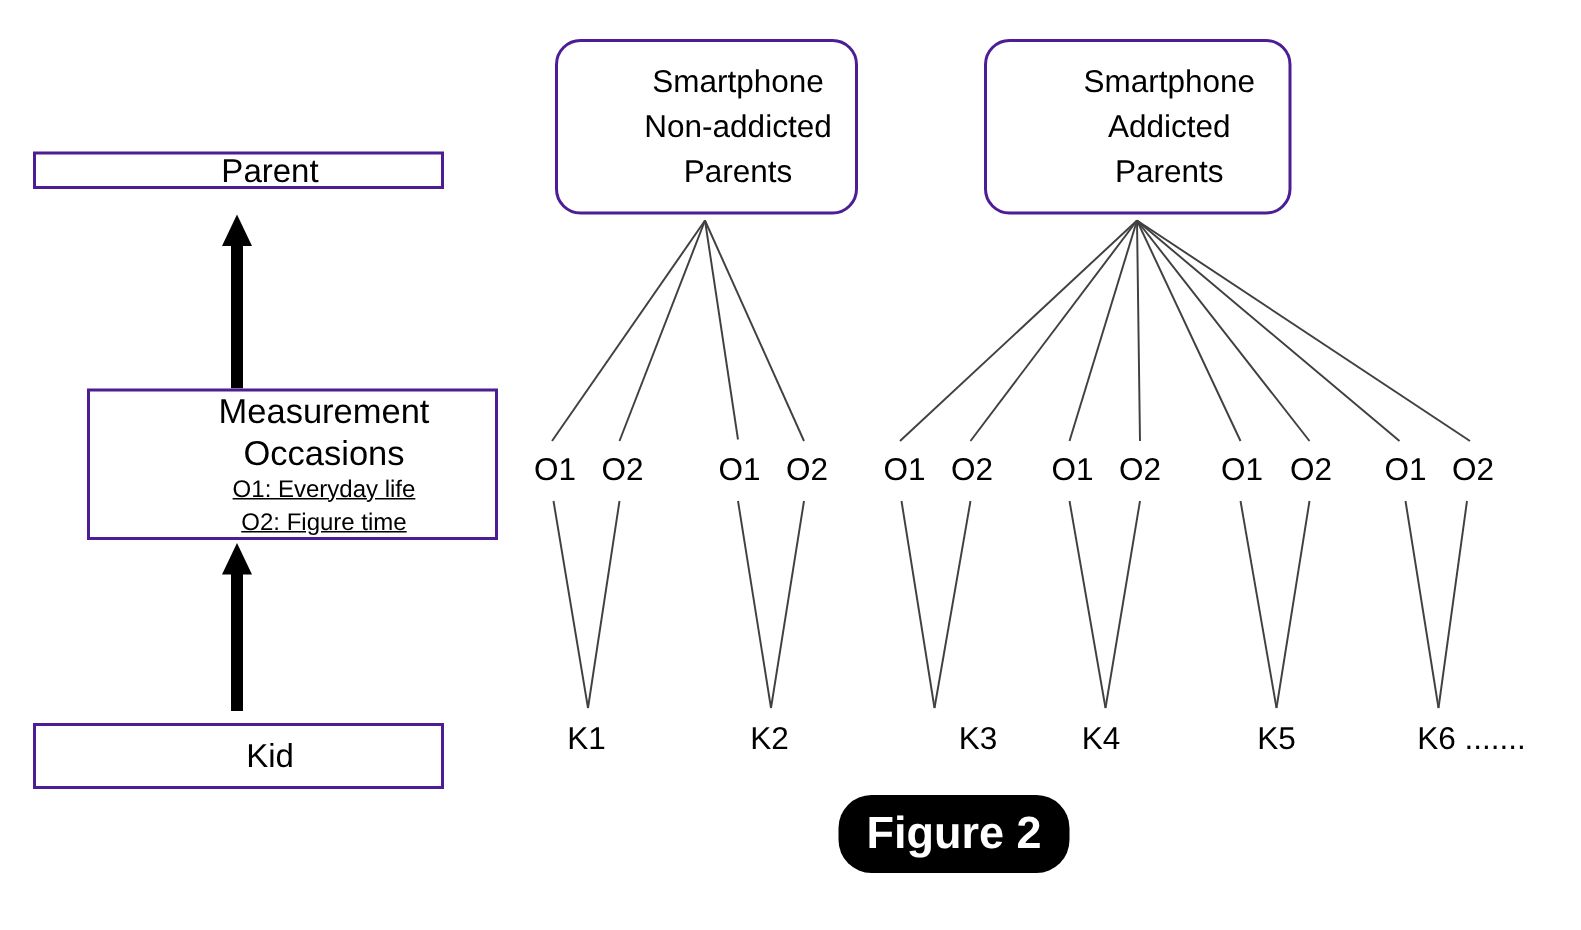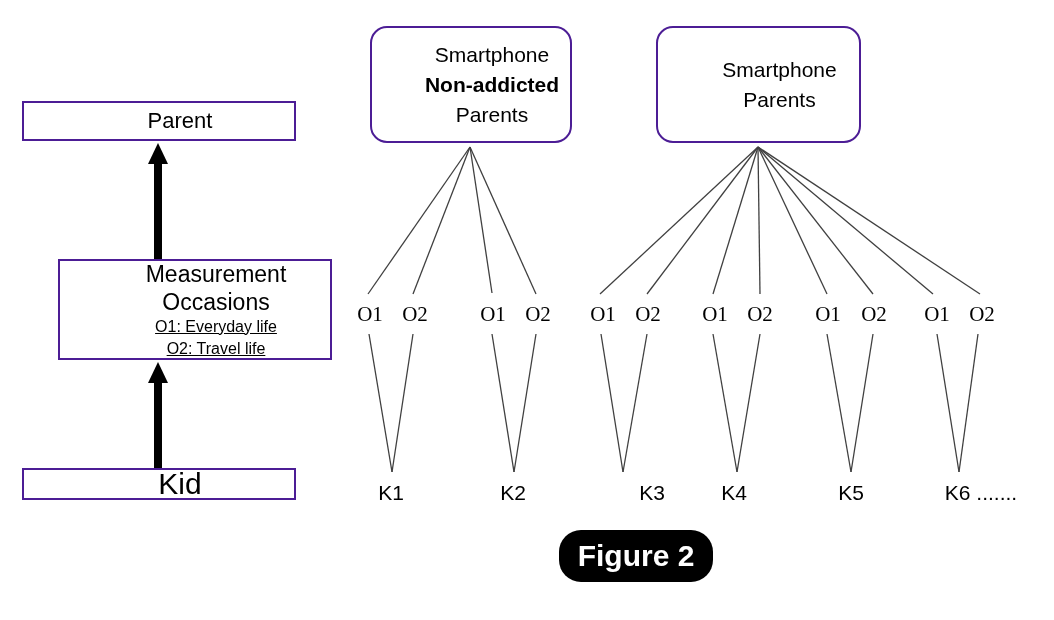--- a/index.html
+++ b/index.html
@@ -19,45 +19,45 @@
     background: #ffffff;
     border: 2px solid #4c1d95;
     display: flex;
     flex-direction: column;
     align-items: center;
     justify-content: center;
     text-align: center;
     box-sizing: border-box;
     padding-left: 42px;
   }
-  .box-parent   { left: 22px;  top: 101px; width: 274px; height: 40px; font-size: 22px; }
+  .box-parent   { left: 22px;  top: 101px; width: 274px; height: 25px; font-size: 22px; }
   .box-measure  { left: 22px;  top: 259px; width: 274px; height: 101px; margin-left: 36px; }
-  .box-kid      { left: 22px;  top: 468px; width: 274px; height: 32px; font-size: 30px; }
+  .box-kid      { left: 22px;  top: 482px; width: 274px; height: 44px; font-size: 22px; }
   .measure-title { font-size: 23px; line-height: 28px; }
   .measure-sub   { font-size: 16px; line-height: 22px; text-decoration: underline; }
 
   .box-group {
     border-radius: 17px;
     border-width: 2px;
     font-size: 21px;
     line-height: 30px;
   }
   .box-nonaddicted { left: 370px; top: 26px; width: 202px; height: 117px; }
   .box-addicted    { left: 656px; top: 26px; width: 205px; height: 117px; }
-  .bold { font-weight: bold; }
+  .bold { font-weight: normal; }
 
   .olabel, .klabel {
     position: absolute;
     transform: translateX(-50%);
     font-size: 21px;
     line-height: 24px;
     white-space: nowrap;
     color: #000000;
   }
-  .olabel { top: 302px; font-family: Liberation Serif, serif; }
+  .olabel { top: 302px; }
   .klabel { top: 481px; }
 
   .caption {
     position: absolute;
     left: 559px; top: 530px; width: 154px; height: 52px;
     background: #000000;
     color: #ffffff;
     font-size: 30px;
     font-weight: bold;
     display: flex;
@@ -116,35 +116,36 @@
     </g>
   </svg>
 
   <div class="box box-parent">
     <span>Parent</span>
   </div>
 
   <div class="box box-measure">
     <div class="measure-title">Measurement Occasions</div>
     <div class="measure-sub">O1: Everyday life</div>
-    <div class="measure-sub">O2: Travel life</div>
+    <div class="measure-sub">O2: Figure time</div>
   </div>
 
   <div class="box box-kid">
     <span>Kid</span>
   </div>
 
   <div class="box box-group box-nonaddicted">
     <div>Smartphone</div>
     <div class="bold">Non-addicted</div>
     <div>Parents</div>
   </div>
 
   <div class="box box-group box-addicted">
     <div>Smartphone</div>
+    <div class="bold">Addicted</div>
     <div>Parents</div>
   </div>
 
   <span class="olabel" style="left:370px">O1</span>
   <span class="olabel" style="left:415px">O2</span>
   <span class="olabel" style="left:493px">O1</span>
   <span class="olabel" style="left:538px">O2</span>
   <span class="olabel" style="left:603px">O1</span>
   <span class="olabel" style="left:648px">O2</span>
   <span class="olabel" style="left:715px">O1</span>

